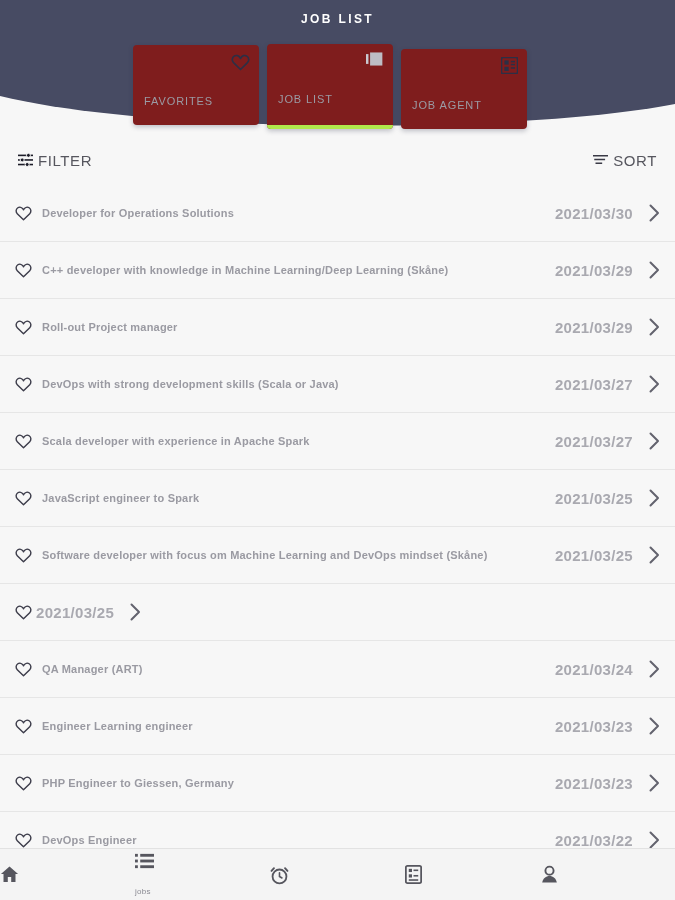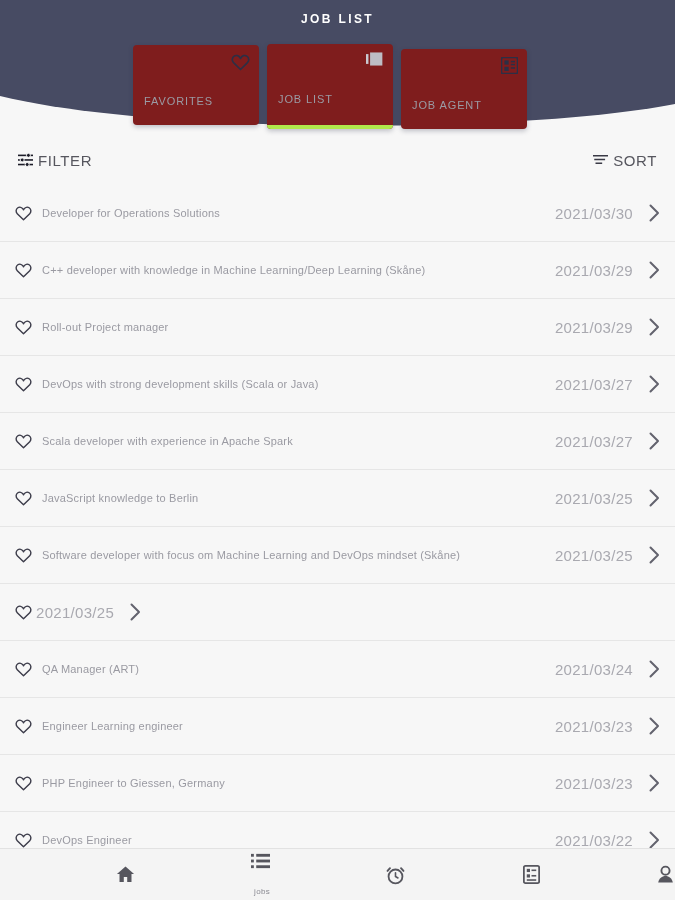--- a/index.html
+++ b/index.html
@@ -118,20 +118,21 @@
   .tool-btn .lbl { color: #56565e; }
 
   
   .list {
     position: absolute;
     top: 185px; left: 0;
     width: 675px;
     height: 667px;
     overflow: hidden;
     background: #be185d;
+    font-weight: bold;
   }
   .row {
     position: relative;
     height: 57px;
     display: flex;
     align-items: center;
     padding: 0 14px 0 10px;
     background: #f7f7f7;
     border-bottom: 1px solid #e6e6e6;
     cursor: pointer;
@@ -176,21 +177,21 @@
     border-top: 1px solid #e2e2e2;
     display: flex;
     align-items: center;
     z-index: 5;
   }
   .nav-item {
     flex: 1 1 0;
     height: 52px;
     display: flex;
     flex-direction: column;
-    align-items: flex-end;
+    align-items: flex-start;
     justify-content: center;
     gap: 18px;
     cursor: pointer;
   }
   .nav-label {
     font-size: 8px;
     color: #8b8b93;
     letter-spacing: 0.3px;
   }
   svg { display: block; }
@@ -341,21 +342,21 @@
             <path d="M1.5 1.5 L9 9 L1.5 16.5" fill="none" stroke="#63636e" stroke-width="2" stroke-linecap="round" stroke-linejoin="round"></path>
           </svg>
         </span>
       </div>
       <div class="row">
         <span class="heart">
           <svg width="17" height="16" viewBox="0 0 24 22">
             <path d="M12 20.5 L3.2 11.9 C0.8 9.5 1.1 5.4 4 3.6 C6.4 2.1 9.6 2.9 11.2 5.3 L12 6.5 L12.8 5.3 C14.4 2.9 17.6 2.1 20 3.6 C22.9 5.4 23.2 9.5 20.8 11.9 Z" fill="none" stroke="#3c3c4a" stroke-width="2" stroke-linejoin="round"></path>
           </svg>
         </span>
-        <span class="title">JavaScript knowledge to Berlin</span>
+        <span class="title">JavaScript engineer to Spark</span>
         <span class="date">2021/03/25</span>
         <span class="chev">
           <svg width="11" height="18" viewBox="0 0 11 18">
             <path d="M1.5 1.5 L9 9 L1.5 16.5" fill="none" stroke="#63636e" stroke-width="2" stroke-linecap="round" stroke-linejoin="round"></path>
           </svg>
         </span>
       </div>
       <div class="row">
         <span class="heart">
           <svg width="17" height="16" viewBox="0 0 24 22">

